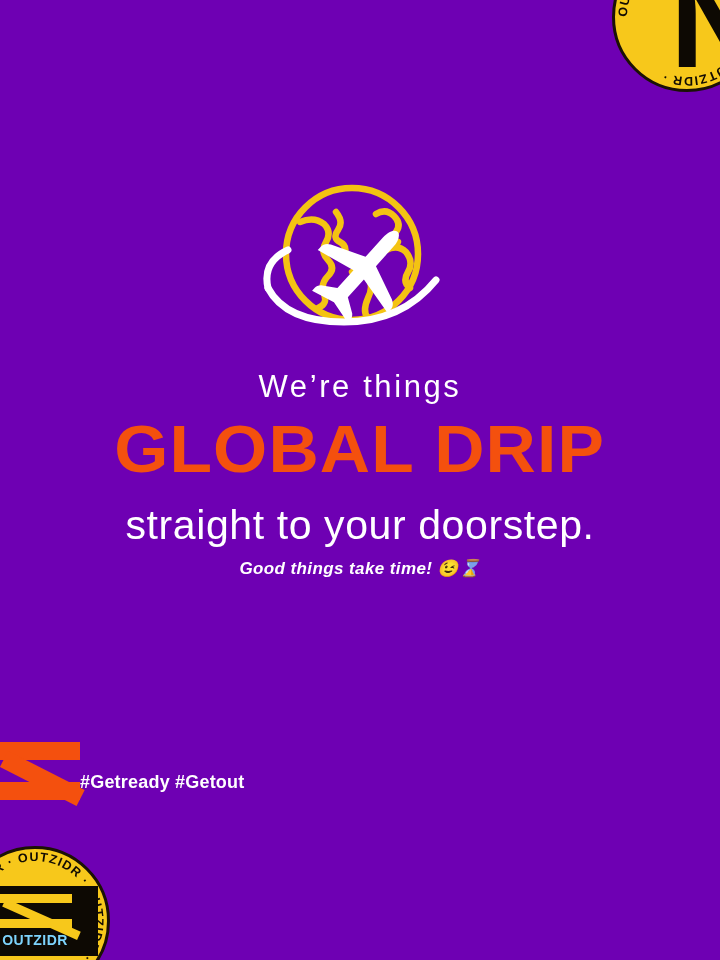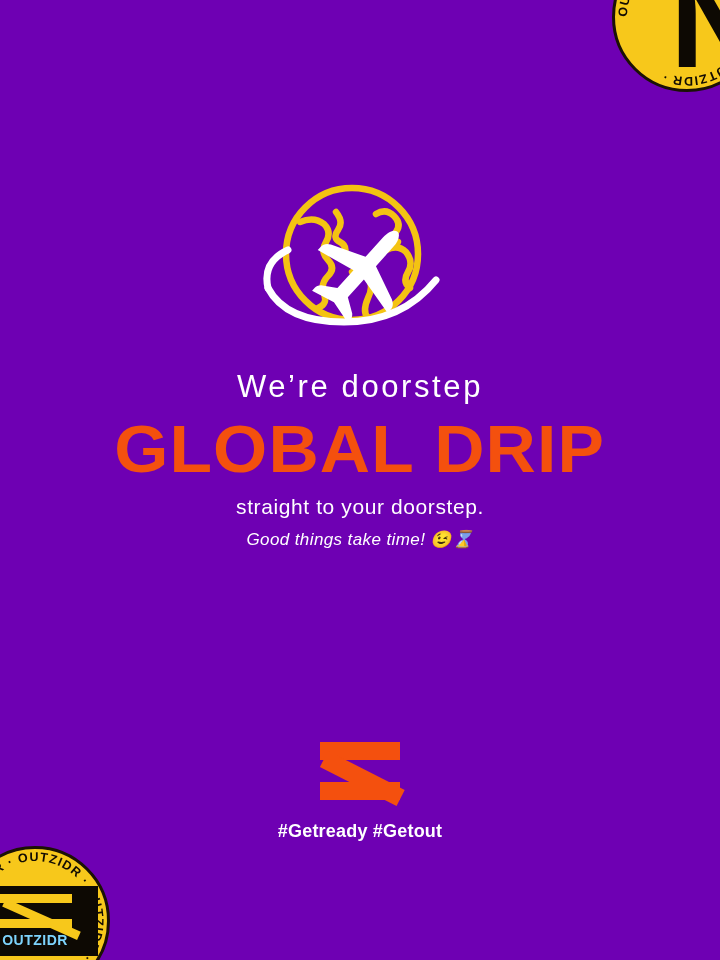--- a/index.html
+++ b/index.html
@@ -117,54 +117,54 @@
     font-size:60px;
     font-weight:700;
     line-height:1;
     letter-spacing:1px;
     transform:scaleX(1.16) scaleY(1.12);
     transform-origin:center top;
     white-space:nowrap;
   }
 
   .line-doorstep{
-    margin-top:20px;
-    color:#ffffff;
-    font-size:21px;
+    margin-top:29px;
+    color:#ffffff;
+    font-size:41px;
     font-weight:300;
     letter-spacing:0.6px;
     line-height:1;
   }
 
   .line-delivery{
     margin-top:44px;
     color:#F4C312;
     font-size:29px;
     font-weight:700;
     letter-spacing:0.4px;
     line-height:1;
   }
 
   .line-goodthings{
     margin-top:14px;
     color:#ffffff;
     font-size:17px;
-    font-weight:400;
+    font-weight:700;
     font-style:italic;
     letter-spacing:0.4px;
     line-height:1;
   }
 
   
   .footer{
     position:absolute;
     left:0; right:0;
     top:742px;
     display:flex;
-    flex-direction:column;
+    flex-direction:row;
     align-items:center;
   }
   .zlogo{
     position:relative;
     width:80px; height:58px;
   }
   .zlogo i{
     position:absolute;
     background:#F4500E;
     display:block;
@@ -208,21 +208,21 @@
         <path d="M28 112 Q46 146 104 146 Q162 146 196 104"></path>
         <path d="M28 112 Q22 86 48 74"></path>
       </g>
 
       <g fill="#FFFFFF" transform="translate(126,22) rotate(42)">
         <path d="M46 4 c4 0 7 6 7 14 l0 26 34 14 c4 2 6 5 6 8 l0 5 -40 -9 0 24 14 9 c2 2 3 4 3 6 l0 4 -24 -6 -24 6 0 -4 c0 -2 1 -4 3 -6 l14 -9 0 -24 -40 9 0 -5 c0 -3 2 -6 6 -8 l34 -14 0 -26 c0 -8 3 -14 7 -14 z"></path>
       </g>
     </svg>
   </div>
 
-  <div class="line-serving">We’re doorstep</div>
+  <div class="line-serving">We’re things</div>
 
   <div class="line-headline">GLOBAL DRIP</div>
 
   <div class="line-doorstep">straight to your doorstep.</div>
 
 
   <div class="line-goodthings">Good things take time! 😉⌛</div>
 </div>
 
 <div class="footer">

